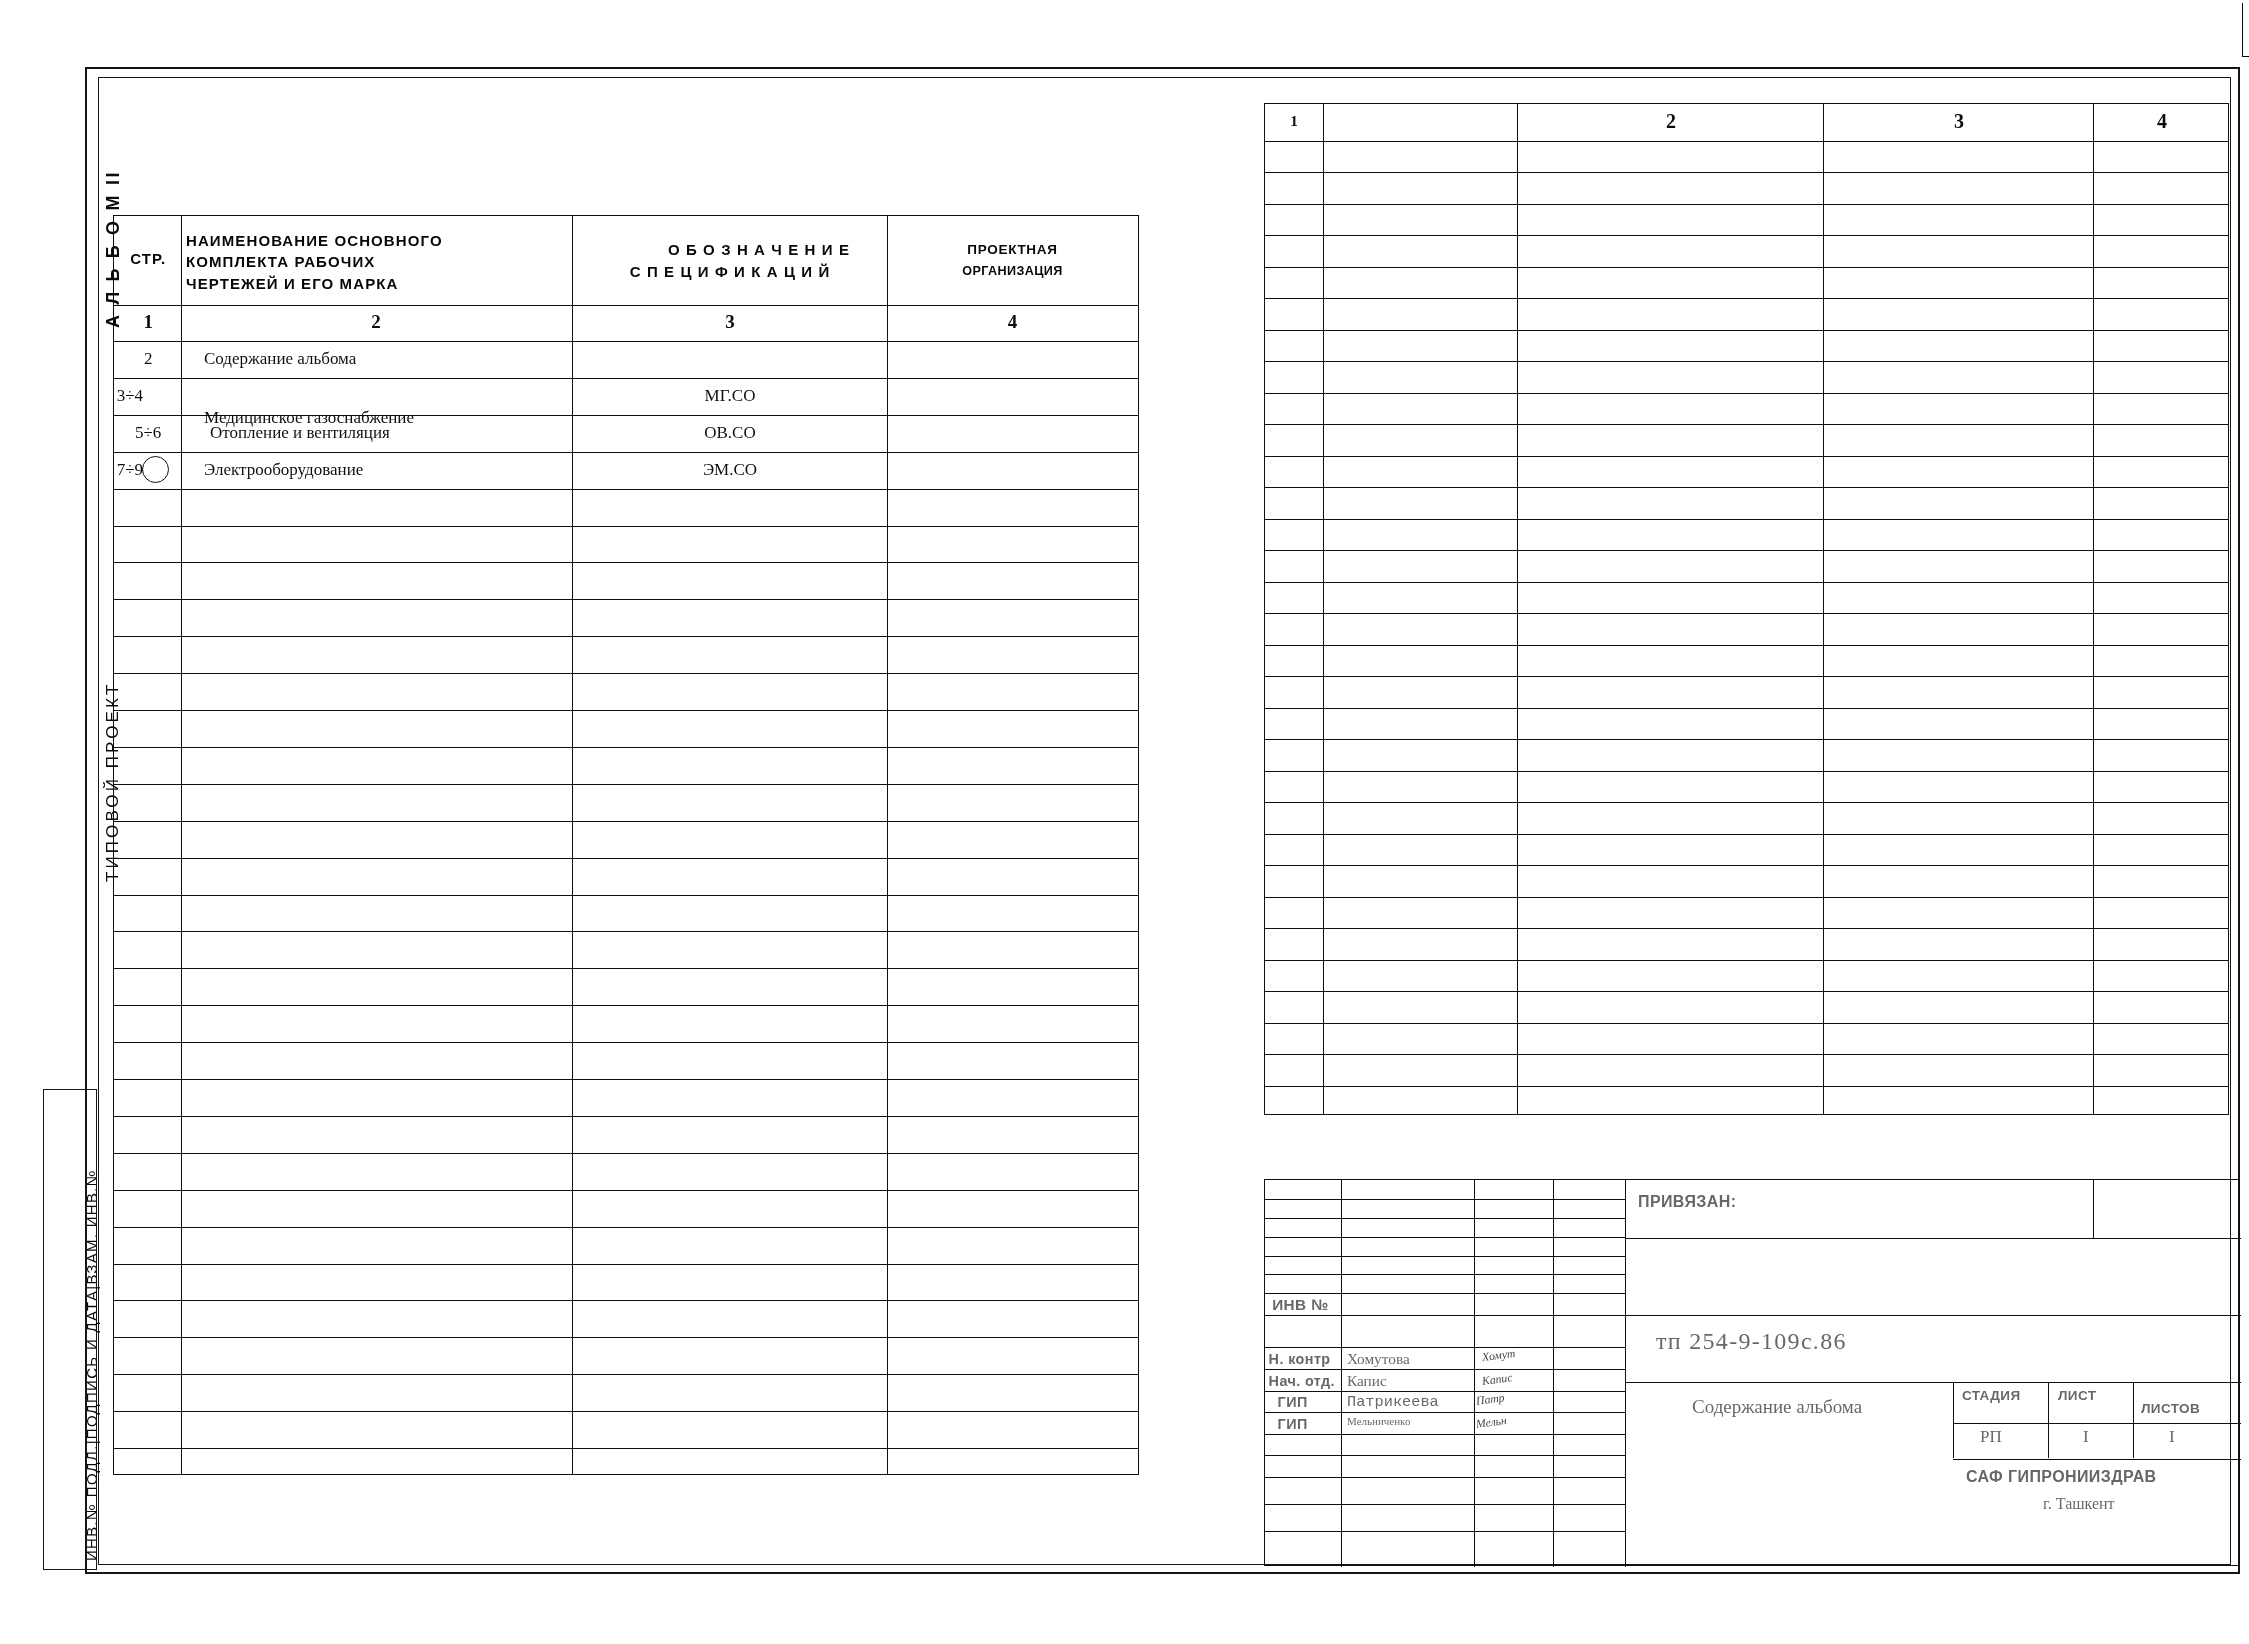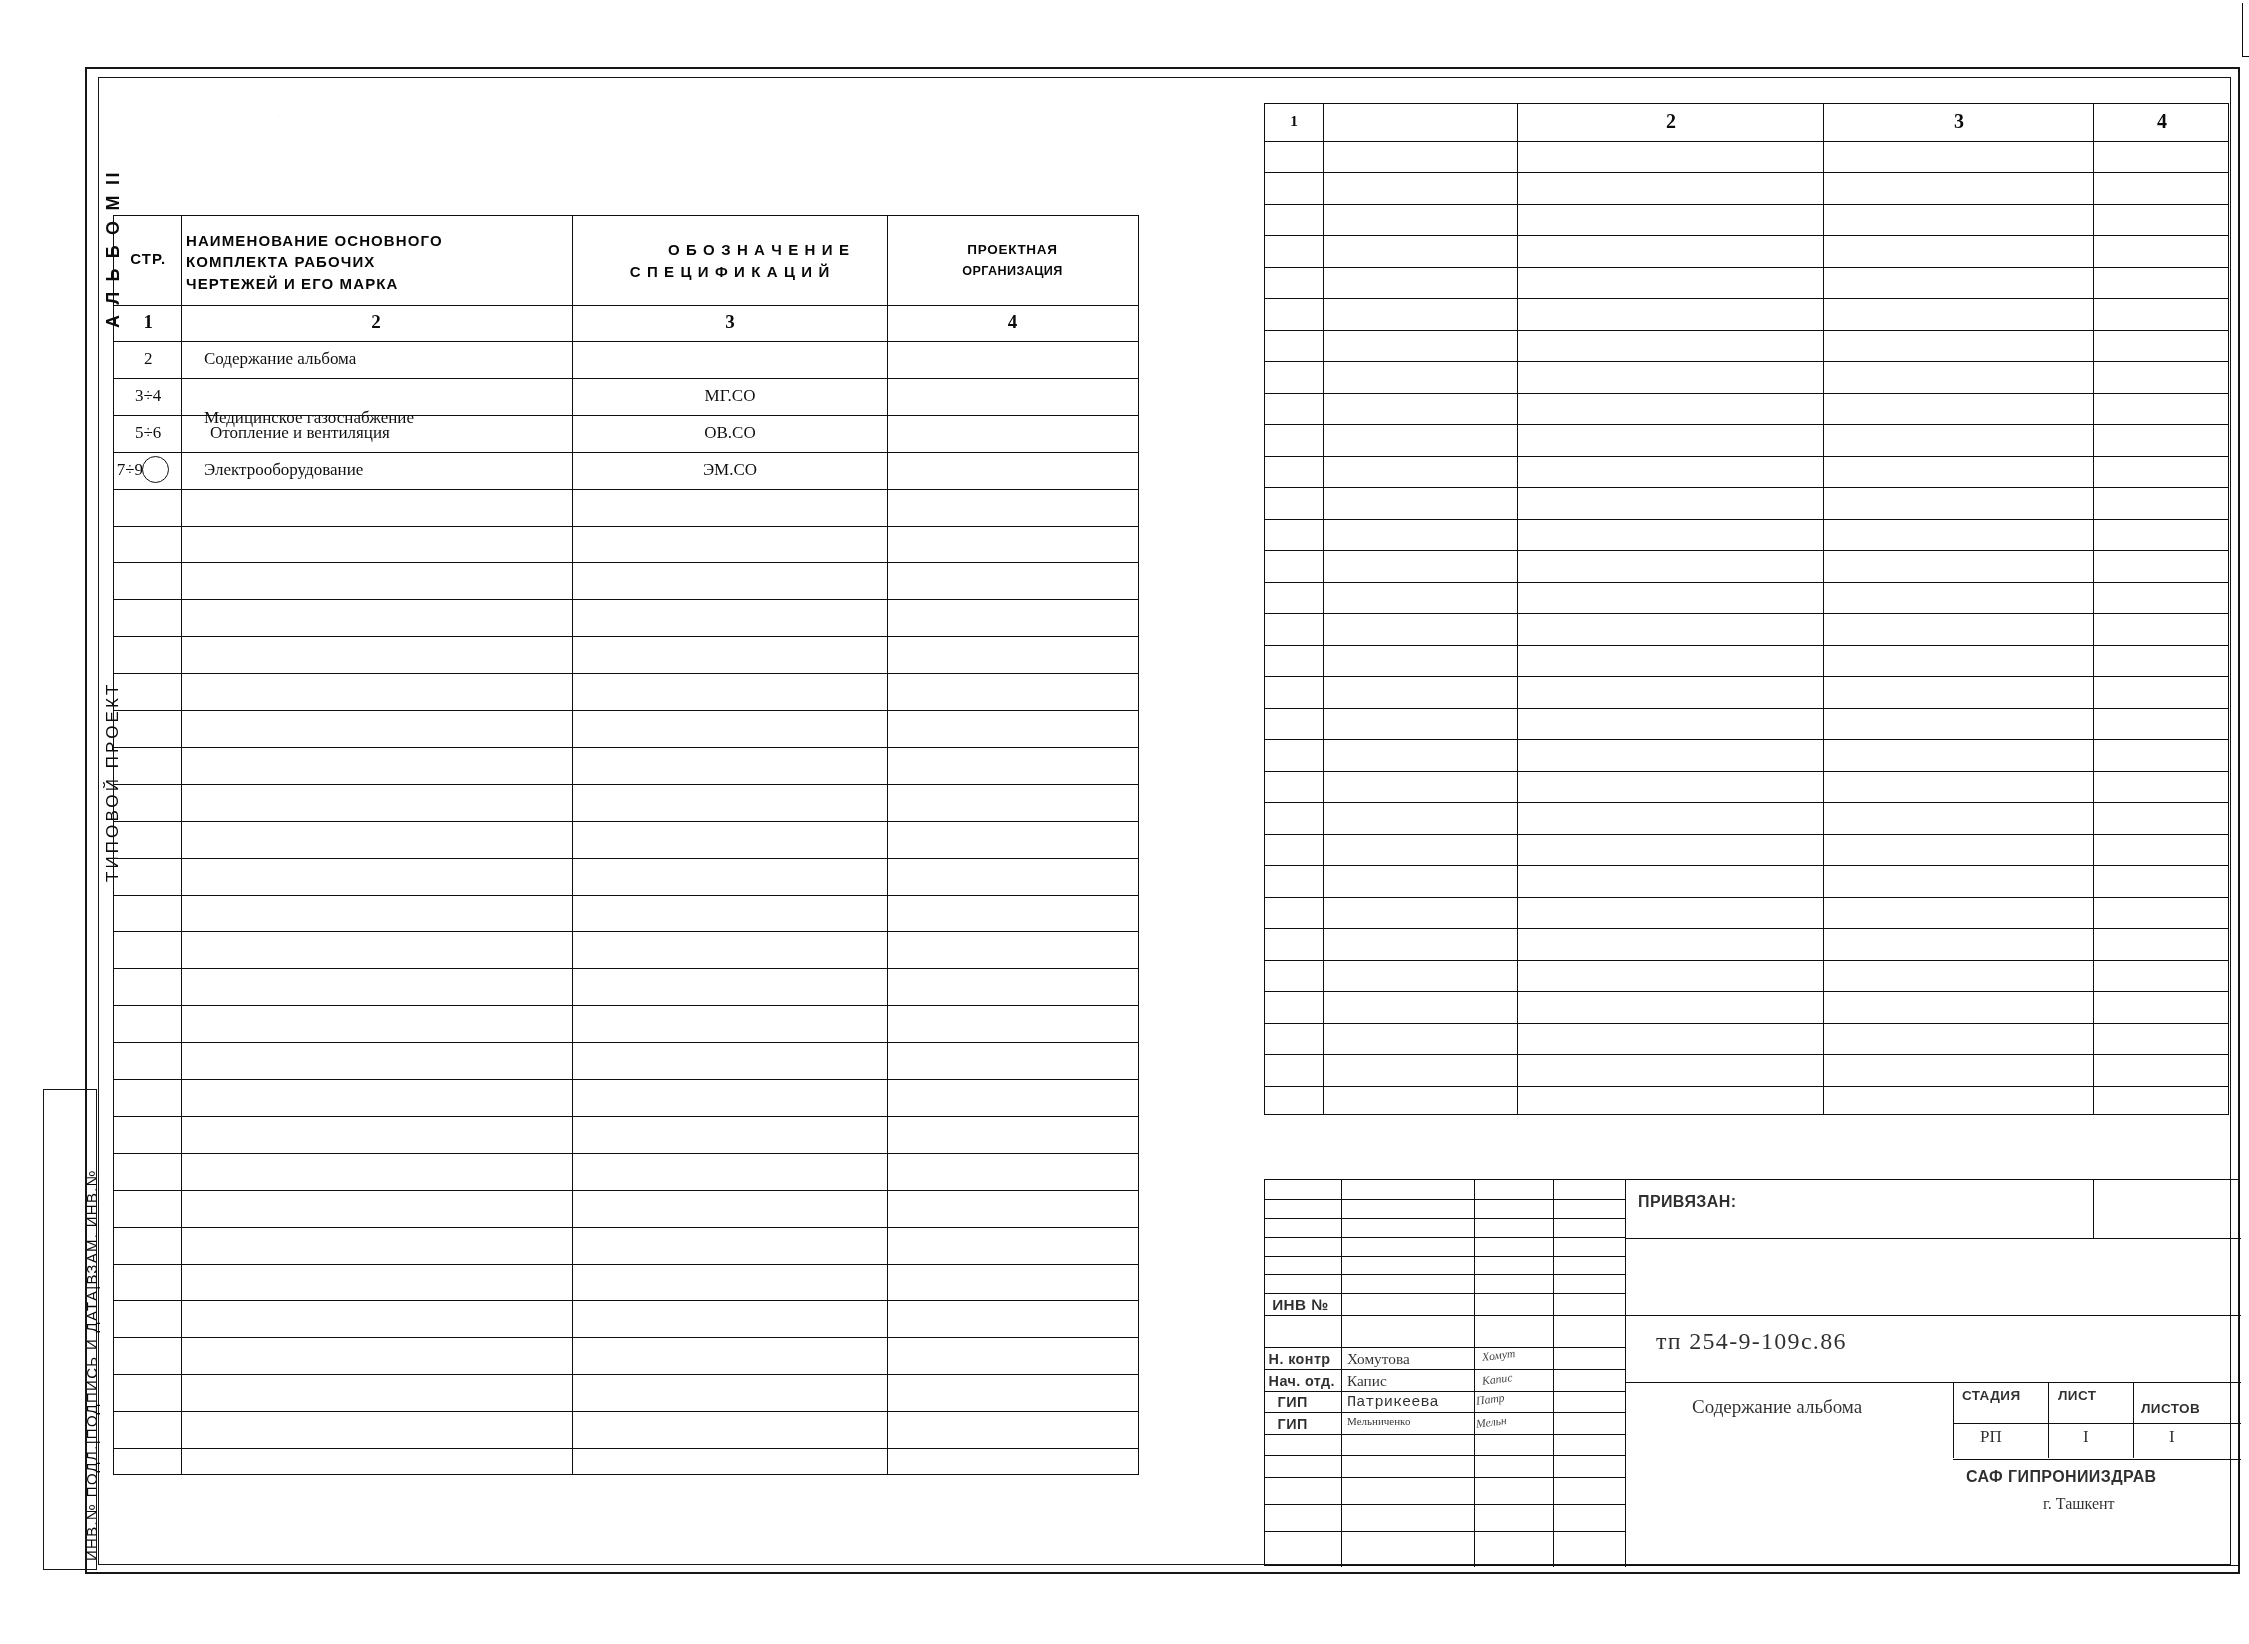--- a/index.html
+++ b/index.html
@@ -159,21 +159,21 @@
   .tb-line-v {
     position: absolute; width: 0;
     border-left: 1.8px solid #141414;
   }
   .tb-line-h {
     position: absolute; height: 0;
     border-top: 1.3px solid #141414;
   }
   .tb-text {
     position: absolute;
-    color: #701a75;
+    color: #ef4444;
     font-family: "Liberation Serif", serif;
     white-space: nowrap;
   }
   .tb-caps {
     font-family: "Liberation Sans", sans-serif;
     font-weight: bold;
     letter-spacing: 0.4px;
   }
   .sig {
     position: absolute;
@@ -262,21 +262,21 @@
 
     <div class="numrow-cell" style="left:2.7px; top:95px; width:63px;">1</div>
     <div class="numrow-cell" style="left:68px; top:95px; width:388px;">2</div>
     <div class="numrow-cell" style="left:460px; top:95px; width:312px;">3</div>
     <div class="numrow-cell" style="left:775px; top:95px; width:247px;">4</div>
 
     <div class="data-cell" style="left:2.7px; top:133px; width:63px; text-align:center;">2</div>
     <div class="data-cell" style="left:90px; top:133px;">Содержание альбома</div>
     <div class="data-cell" style="left:460px; top:133px; width:312px; text-align:center;"></div>
 
-    <div class="data-cell" style="left:2.7px; top:170px; width:63px; text-align:center;">3÷4</div>
+    <div class="data-cell" style="left:2.7px; top:170px; width:63px; ">3÷4</div>
     <div class="data-cell" style="left:90px; top:156px;margin-top:36px;">Медицинское газоснабжение</div>
     <div class="data-cell" style="left:460px; top:170px; width:312px; text-align:center;">МГ.СО</div>
 
     <div class="data-cell" style="left:2.7px; top:207px; width:63px; text-align:center;">5÷6</div>
     <div class="data-cell" style="left:96px; top:207px;">Отопление и вентиляция</div>
     <div class="data-cell" style="left:460px; top:207px; width:312px; text-align:center;">ОВ.СО</div>
 
     <div class="data-cell" style="left:2.7px; top:244px; width:63px; text-align:left;">7÷9</div>
     <div class="circle-mark" style="left:28px; top:240px;"></div>
     <div class="data-cell" style="left:90px; top:244px;">Электрооборудование</div>

